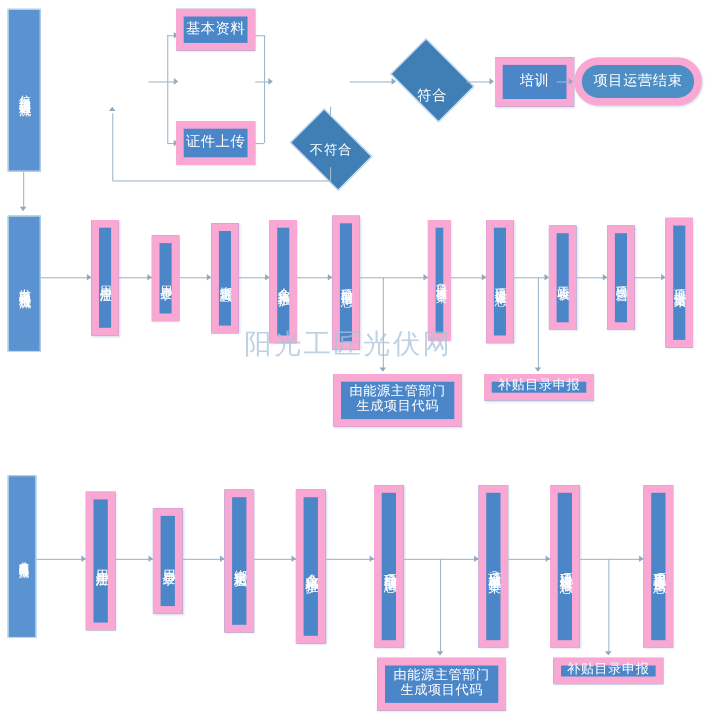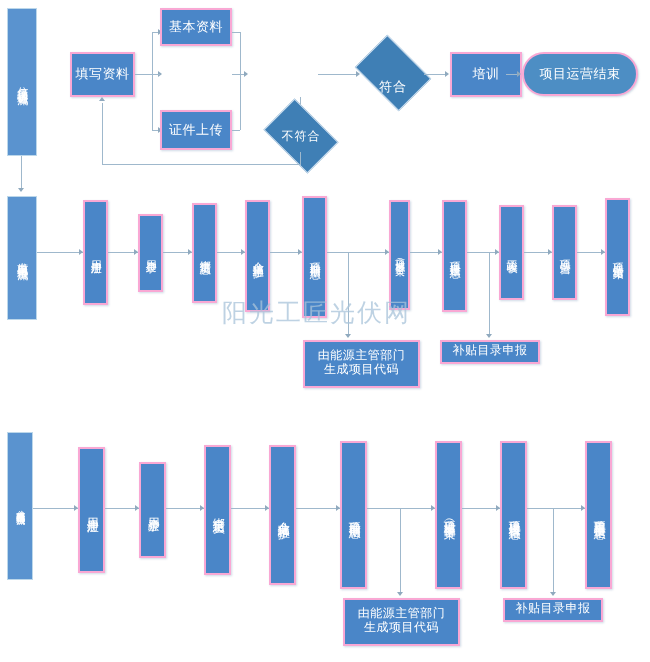--- a/index.html
+++ b/index.html
@@ -12,21 +12,21 @@
     width:650px;
     height:662px;
     background:#ffffff;
     overflow:hidden;
   }
   
   .node{
     position:absolute;
     box-sizing:border-box;
     background:#4a86c8;
-    border:2px solid #f9a8d4;
+    border:7px solid #f9a8d4;
     color:#ffffff;
     display:flex;
     align-items:center;
     justify-content:center;
     text-align:center;
     letter-spacing:0.5px;
     line-height:1.15;
     font-weight:400;
   }
   .node.shadow{
@@ -112,21 +112,20 @@
 </head>
 <body>
 
 <div id="canvas">
 
   <div class="node seclabel vert" style="left:7px;top:8px;width:30px;height:148px;">信息员培训认证流程</div>
 
   <div class="ln lv" style="left:21px;top:156px;height:34px;"></div>
   <div class="ah ah-d" style="left:18px;top:188px;"></div>
 
-  <div class="node shadow f13" style="left:70px;top:52px;width:65px;height:45px;">填写资料</div>
 
   <div class="ln lh" style="left:135px;top:74px;width:17px;"></div>
   <div class="ln lv" style="left:152px;top:32px;height:98px;"></div>
 
   <div class="ln lh" style="left:152px;top:32px;width:8px;"></div>
   <div class="ah ah-r" style="left:158px;top:29px;"></div>
 
   <div class="ah ah-r" style="left:158px;top:71px;"></div>
   <div class="ln lh" style="left:152px;top:74px;width:8px;"></div>
 

